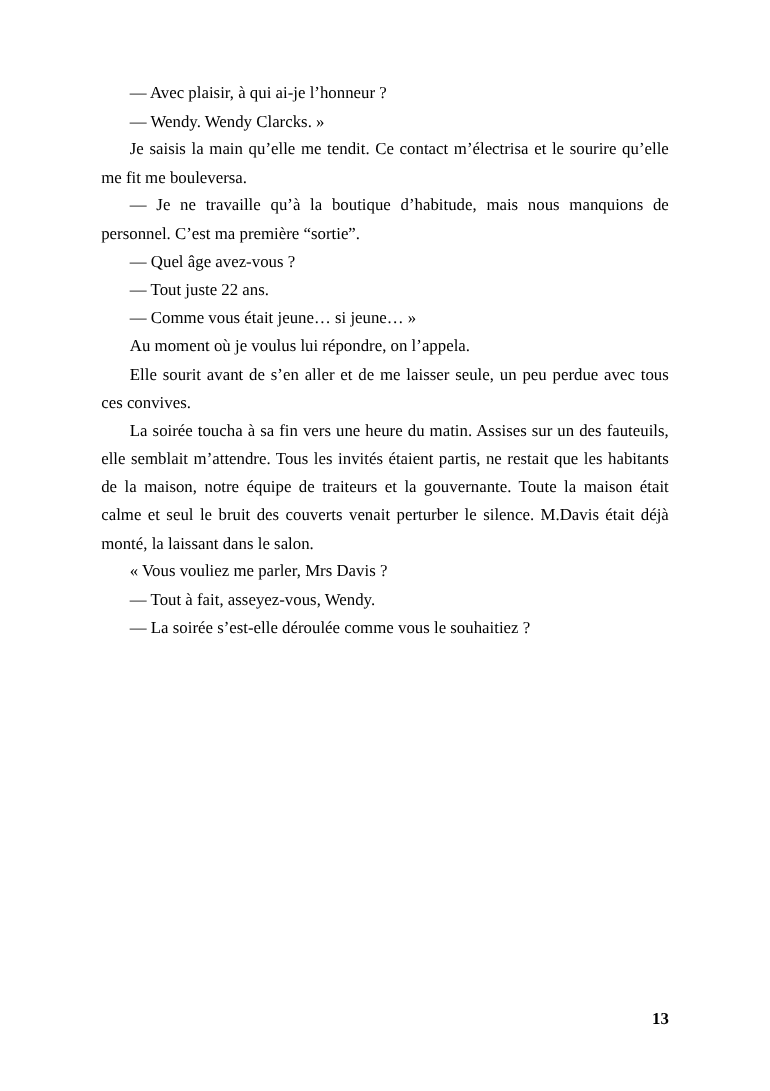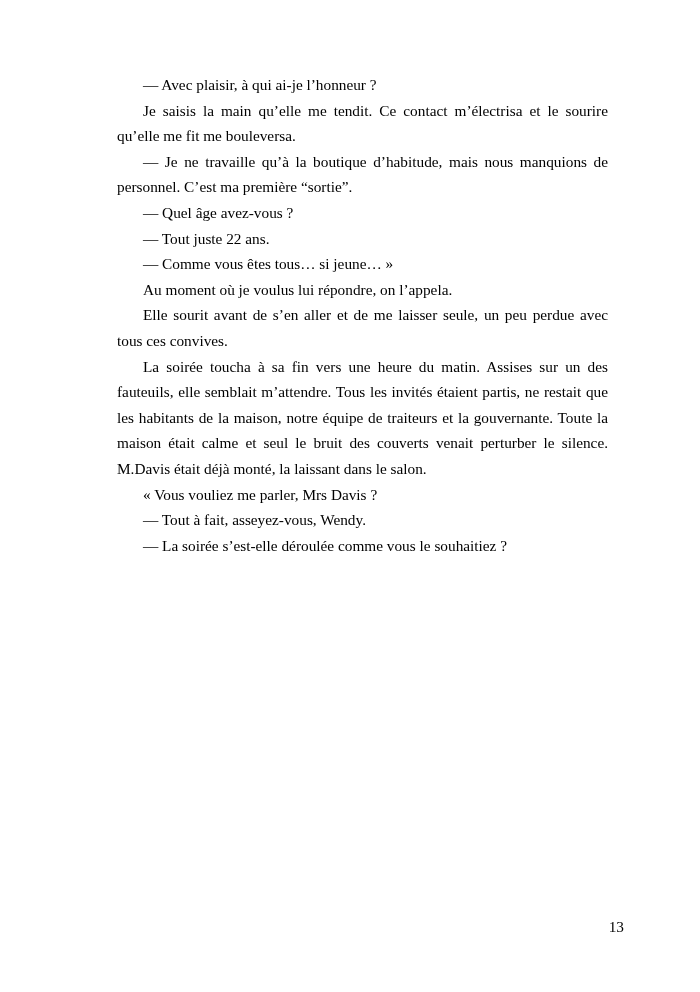--- a/index.html
+++ b/index.html
@@ -19,48 +19,49 @@
     height: 992px;
     box-sizing: border-box;
     padding: 72px 92px 0 92px;
     background: #ffffff;
   }
   .body-text {
     font-size: 15.3px;
     line-height: 25.6px;
     text-align: justify;
     text-justify: inter-word;
-    margin-left: 25px;
   }
   .body-text p {
     margin: 0;
     text-indent: 26px;
   }
   .body-text p.gap-before {
     margin-top: 25.6px;
   }
   .page-number {
     position: absolute;
-    right: 76px;
+    right: 92px;
     bottom: 58px;
     font-size: 15.3px;
     line-height: 1;
+    font-weight: bold;
   }
 </style>
 </head>
 <body>
 
 <div class="page">
   <div class="body-text">
     <p>— Avec plaisir, à qui ai-je l’honneur ?</p>
+    <p>— Wendy. Wendy Clarcks. »</p>
     <p>Je saisis la main qu’elle me tendit. Ce contact m’électrisa et le sourire qu’elle me fit me bouleversa.</p>
     <p>— Je ne travaille qu’à la boutique d’habitude, mais nous manquions de personnel. C’est ma première “sortie”.</p>
     <p>— Quel âge avez-vous ?</p>
     <p>— Tout juste 22 ans.</p>
-    <p>— Comme vous êtes tous… si jeune… »</p>
+    <p>— Comme vous était jeune… si jeune… »</p>
     <p>Au moment où je voulus lui répondre, on l’appela.</p>
     <p>Elle sourit avant de s’en aller et de me laisser seule, un peu perdue avec tous ces convives.</p>
     <p>La soirée toucha à sa fin vers une heure du matin. Assises sur un des fauteuils, elle semblait m’attendre. Tous les invités étaient partis, ne restait que les habitants de la maison, notre équipe de traiteurs et la gouvernante. Toute la maison était calme et seul le bruit des couverts venait perturber le silence. M.Davis était déjà monté, la laissant dans le salon.</p>
     <p>« Vous vouliez me parler, Mrs Davis ?</p>
     <p>— Tout à fait, asseyez-vous, Wendy.</p>
     <p>— La soirée s’est-elle déroulée comme vous le souhaitiez ?</p>
   </div>
   <div class="page-number">13</div>
 </div>
 

